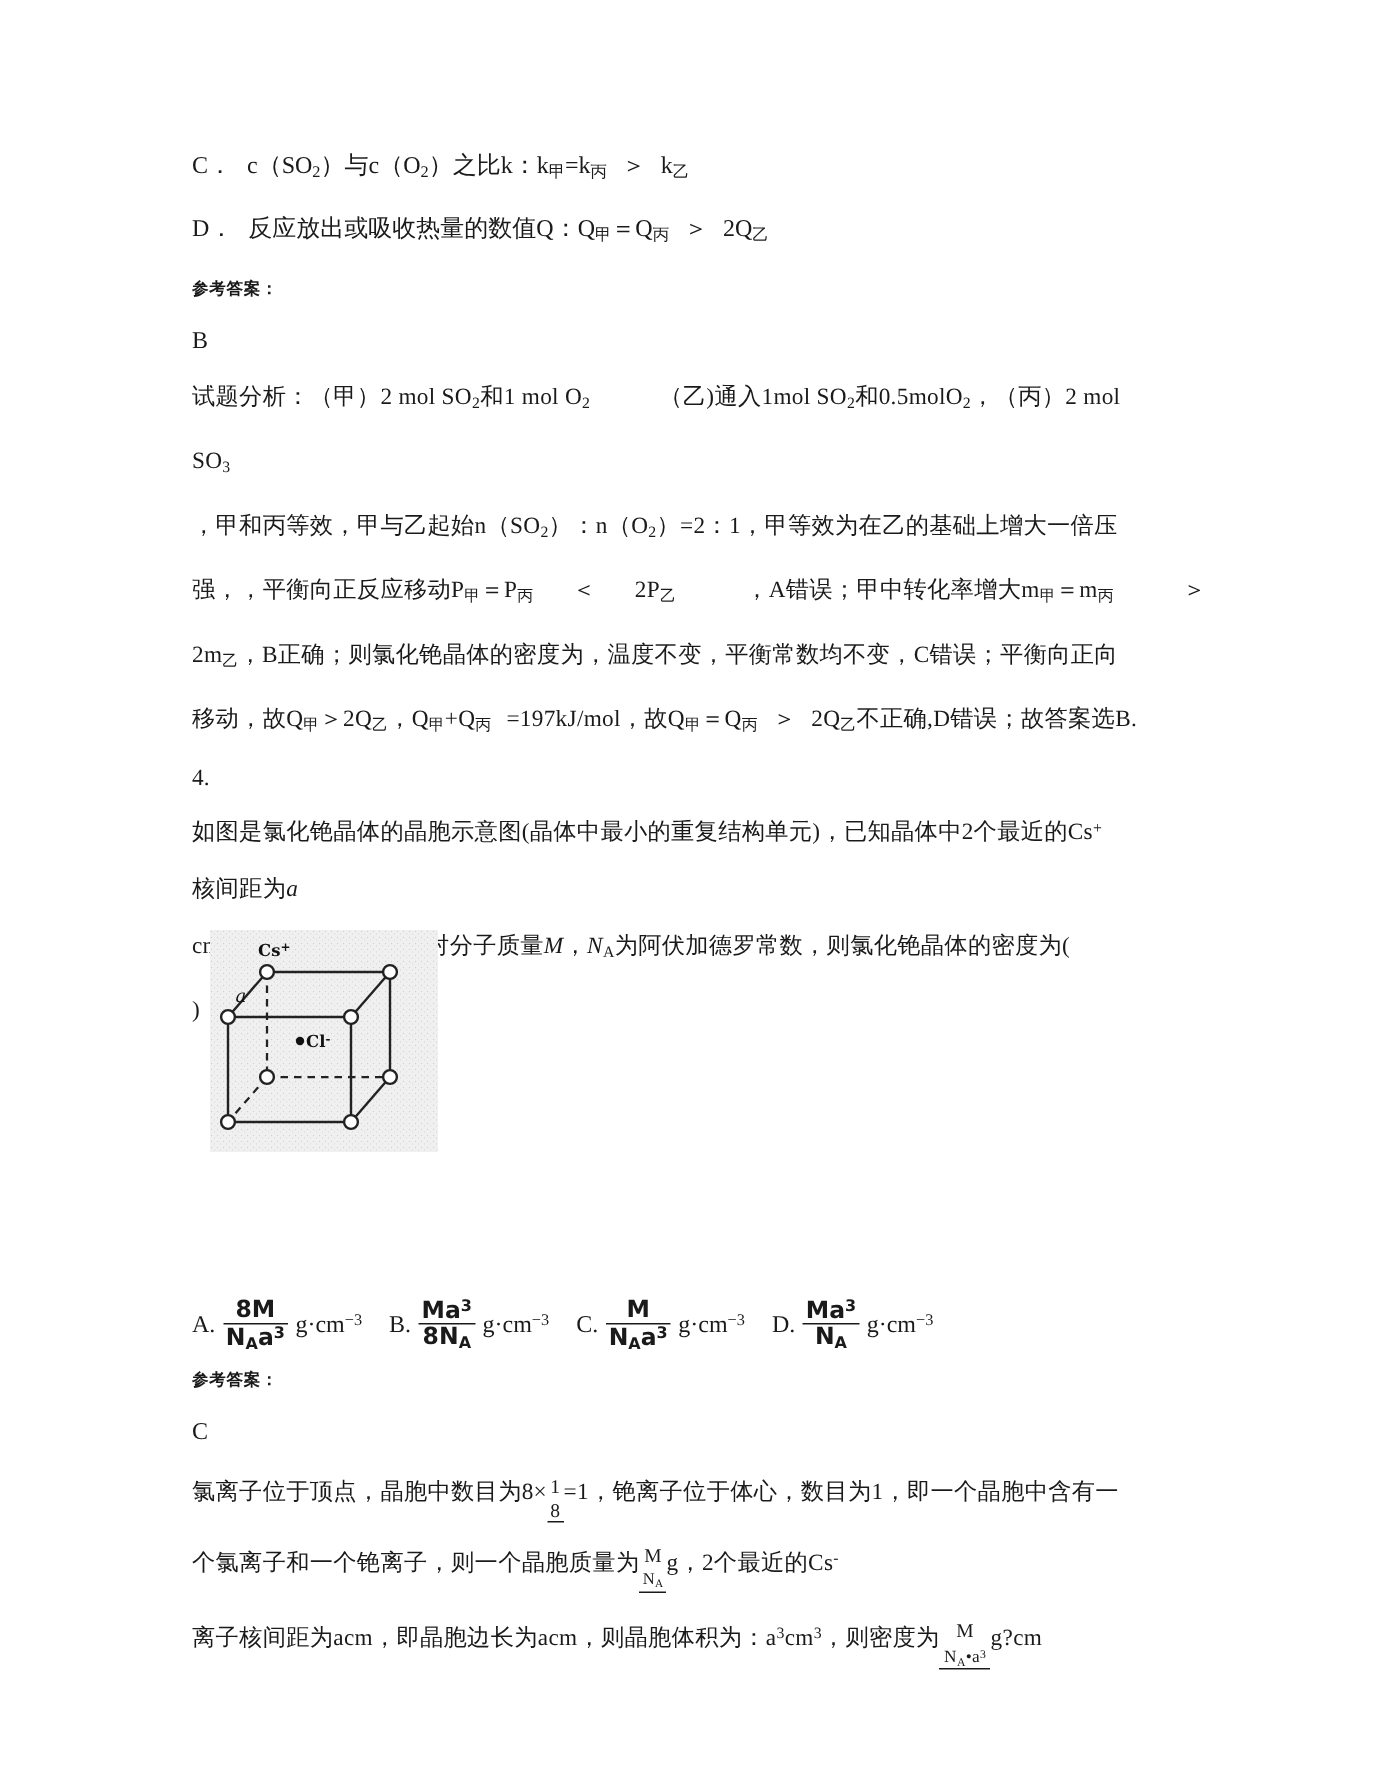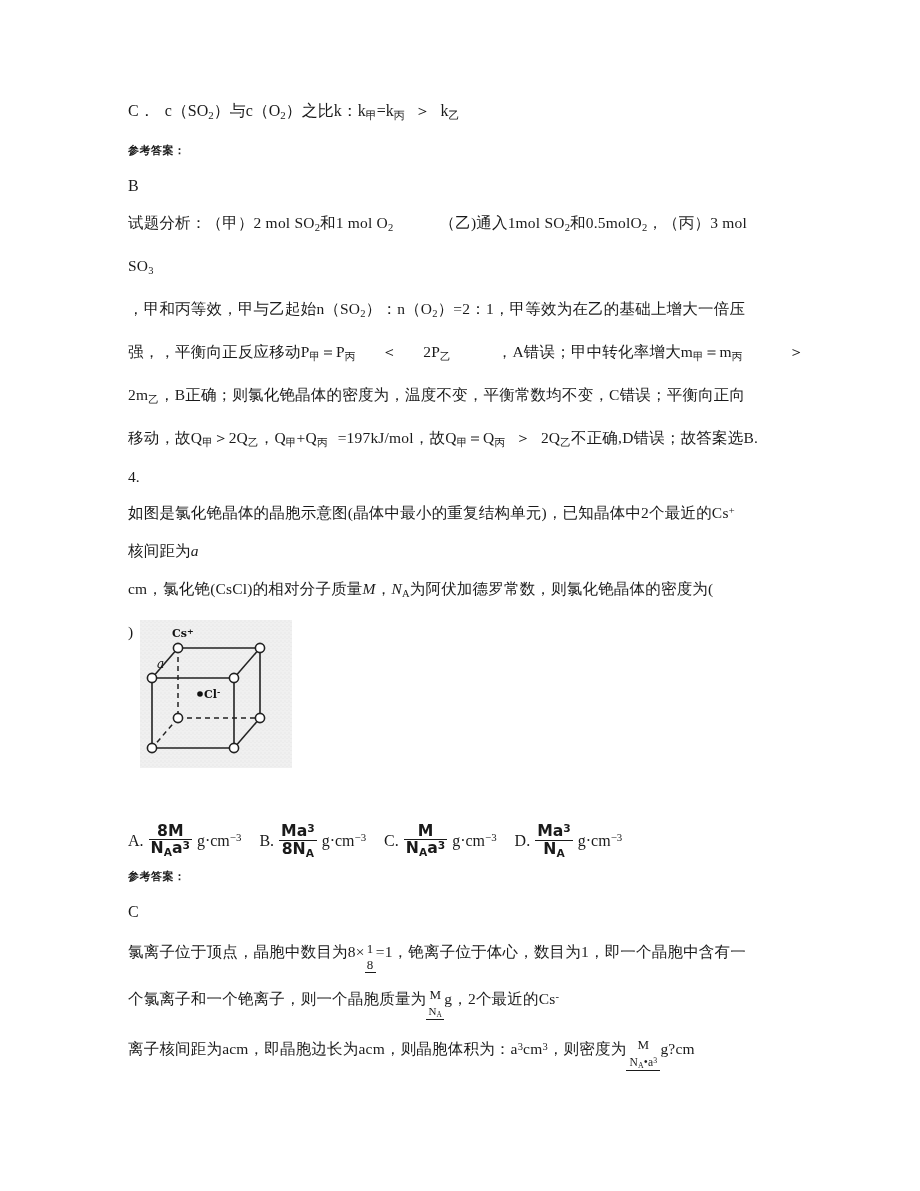--- a/index.html
+++ b/index.html
@@ -160,27 +160,30 @@
 </head>
 <body>
 
 <div class="page">
   <div class="content">
 
     <div class="opt">
       <span>C．</span><span class="wsp"></span><span>c（SO</span><sub>2</sub><span>）与c（O</span><sub>2</sub><span>）之比k：k</span><sub>甲</sub><span>=k</span><sub>丙</sub><span class="wsp"></span><span>＞</span><span class="wsp"></span><span>k</span><sub>乙</sub>
     </div>
 
+    <div class="opt">
+      <span>D．</span><span class="wsp"></span><span>反应放出或吸收热量的数值Q：Q</span><sub>甲</sub><span>＝Q</span><sub>丙</sub><span class="wsp"></span><span>＞</span><span class="wsp"></span><span>2Q</span><sub>乙</sub>
+    </div>
 
     <div class="heading">参考答案：</div>
 
     <div class="ansletter">B</div>
 
     <div class="line">
-      <span>试题分析：（甲）2 mol  SO</span><sub>2</sub><span>和1 mol  O</span><sub>2</sub><span class="wsp3"></span><span>（乙)通入1mol  SO</span><sub>2</sub><span>和0.5molO</span><sub>2</sub><span>，（丙）3 mol</span>
+      <span>试题分析：（甲）2 mol  SO</span><sub>2</sub><span>和1 mol  O</span><sub>2</sub><span class="wsp3"></span><span>（乙)通入1mol  SO</span><sub>2</sub><span>和0.5molO</span><sub>2</sub><span>，（丙）2 mol</span>
     </div>
 
     <div class="line">
       <span>SO</span><sub>3</sub>
     </div>
 
     <div class="line">
       <span>，甲和丙等效，甲与乙起始n（SO</span><sub>2</sub><span>）：n（O</span><sub>2</sub><span>）=2：1，甲等效为在乙的基础上增大一倍压</span>
     </div>
 

